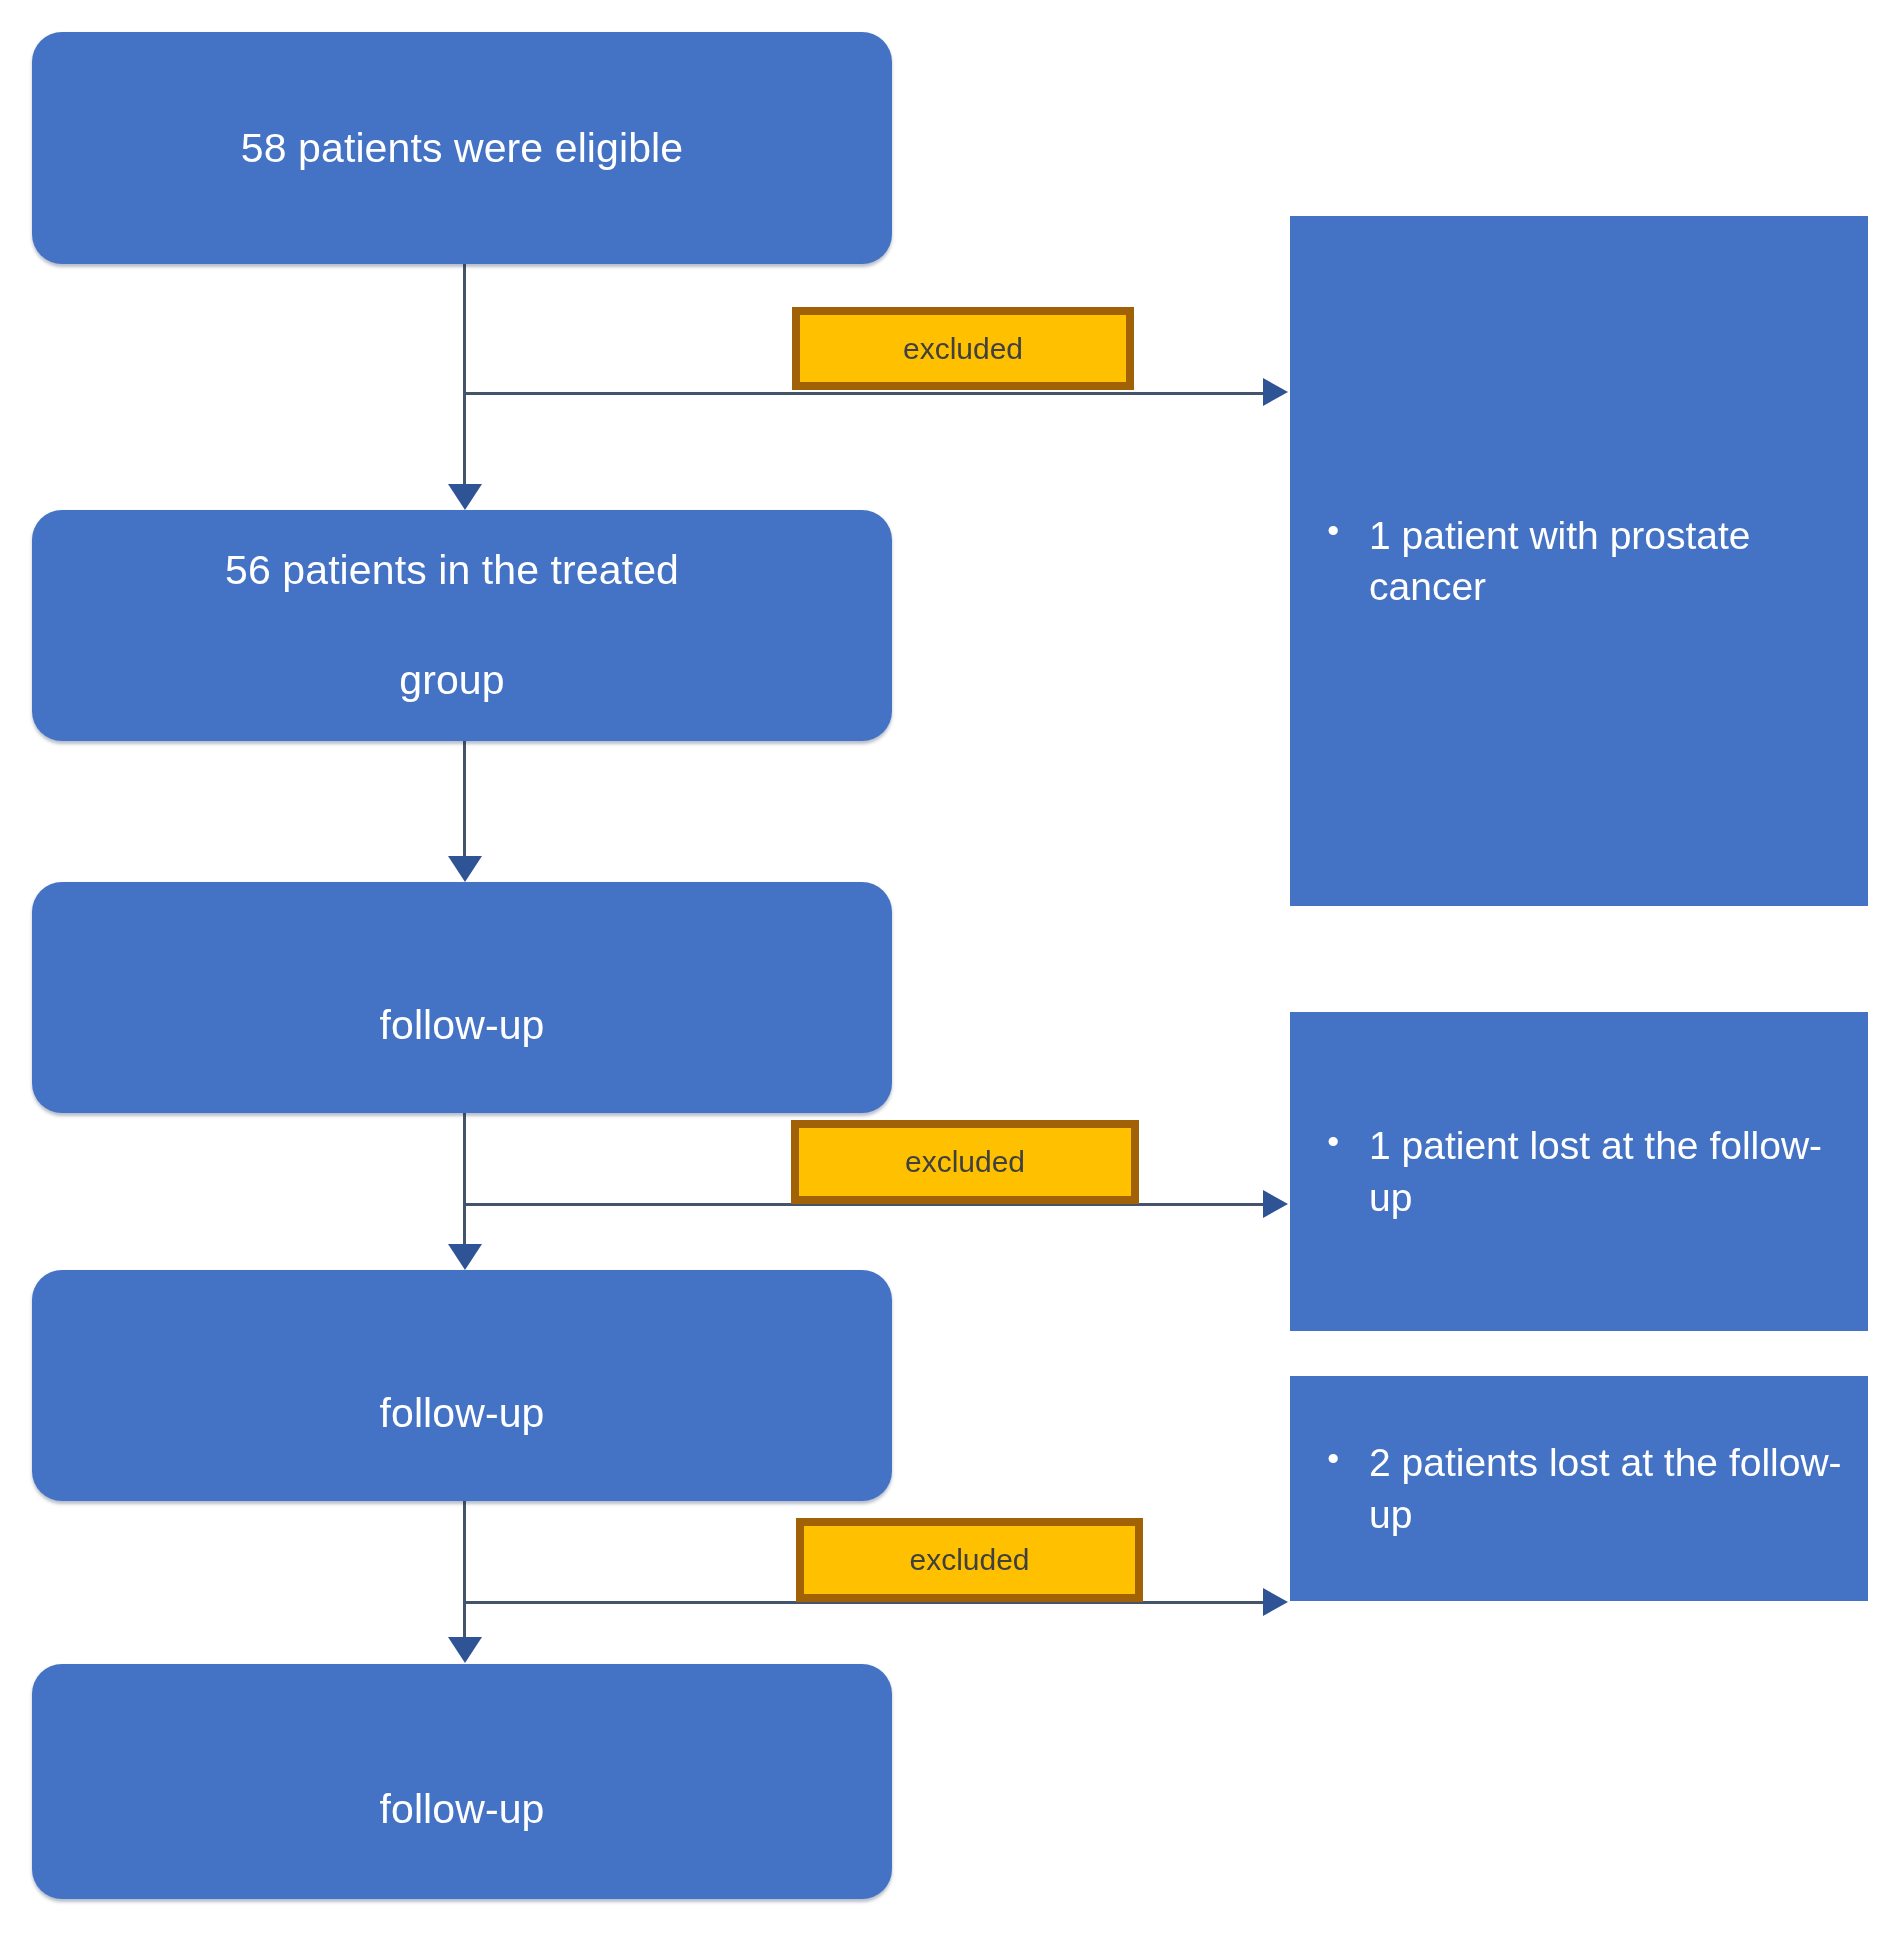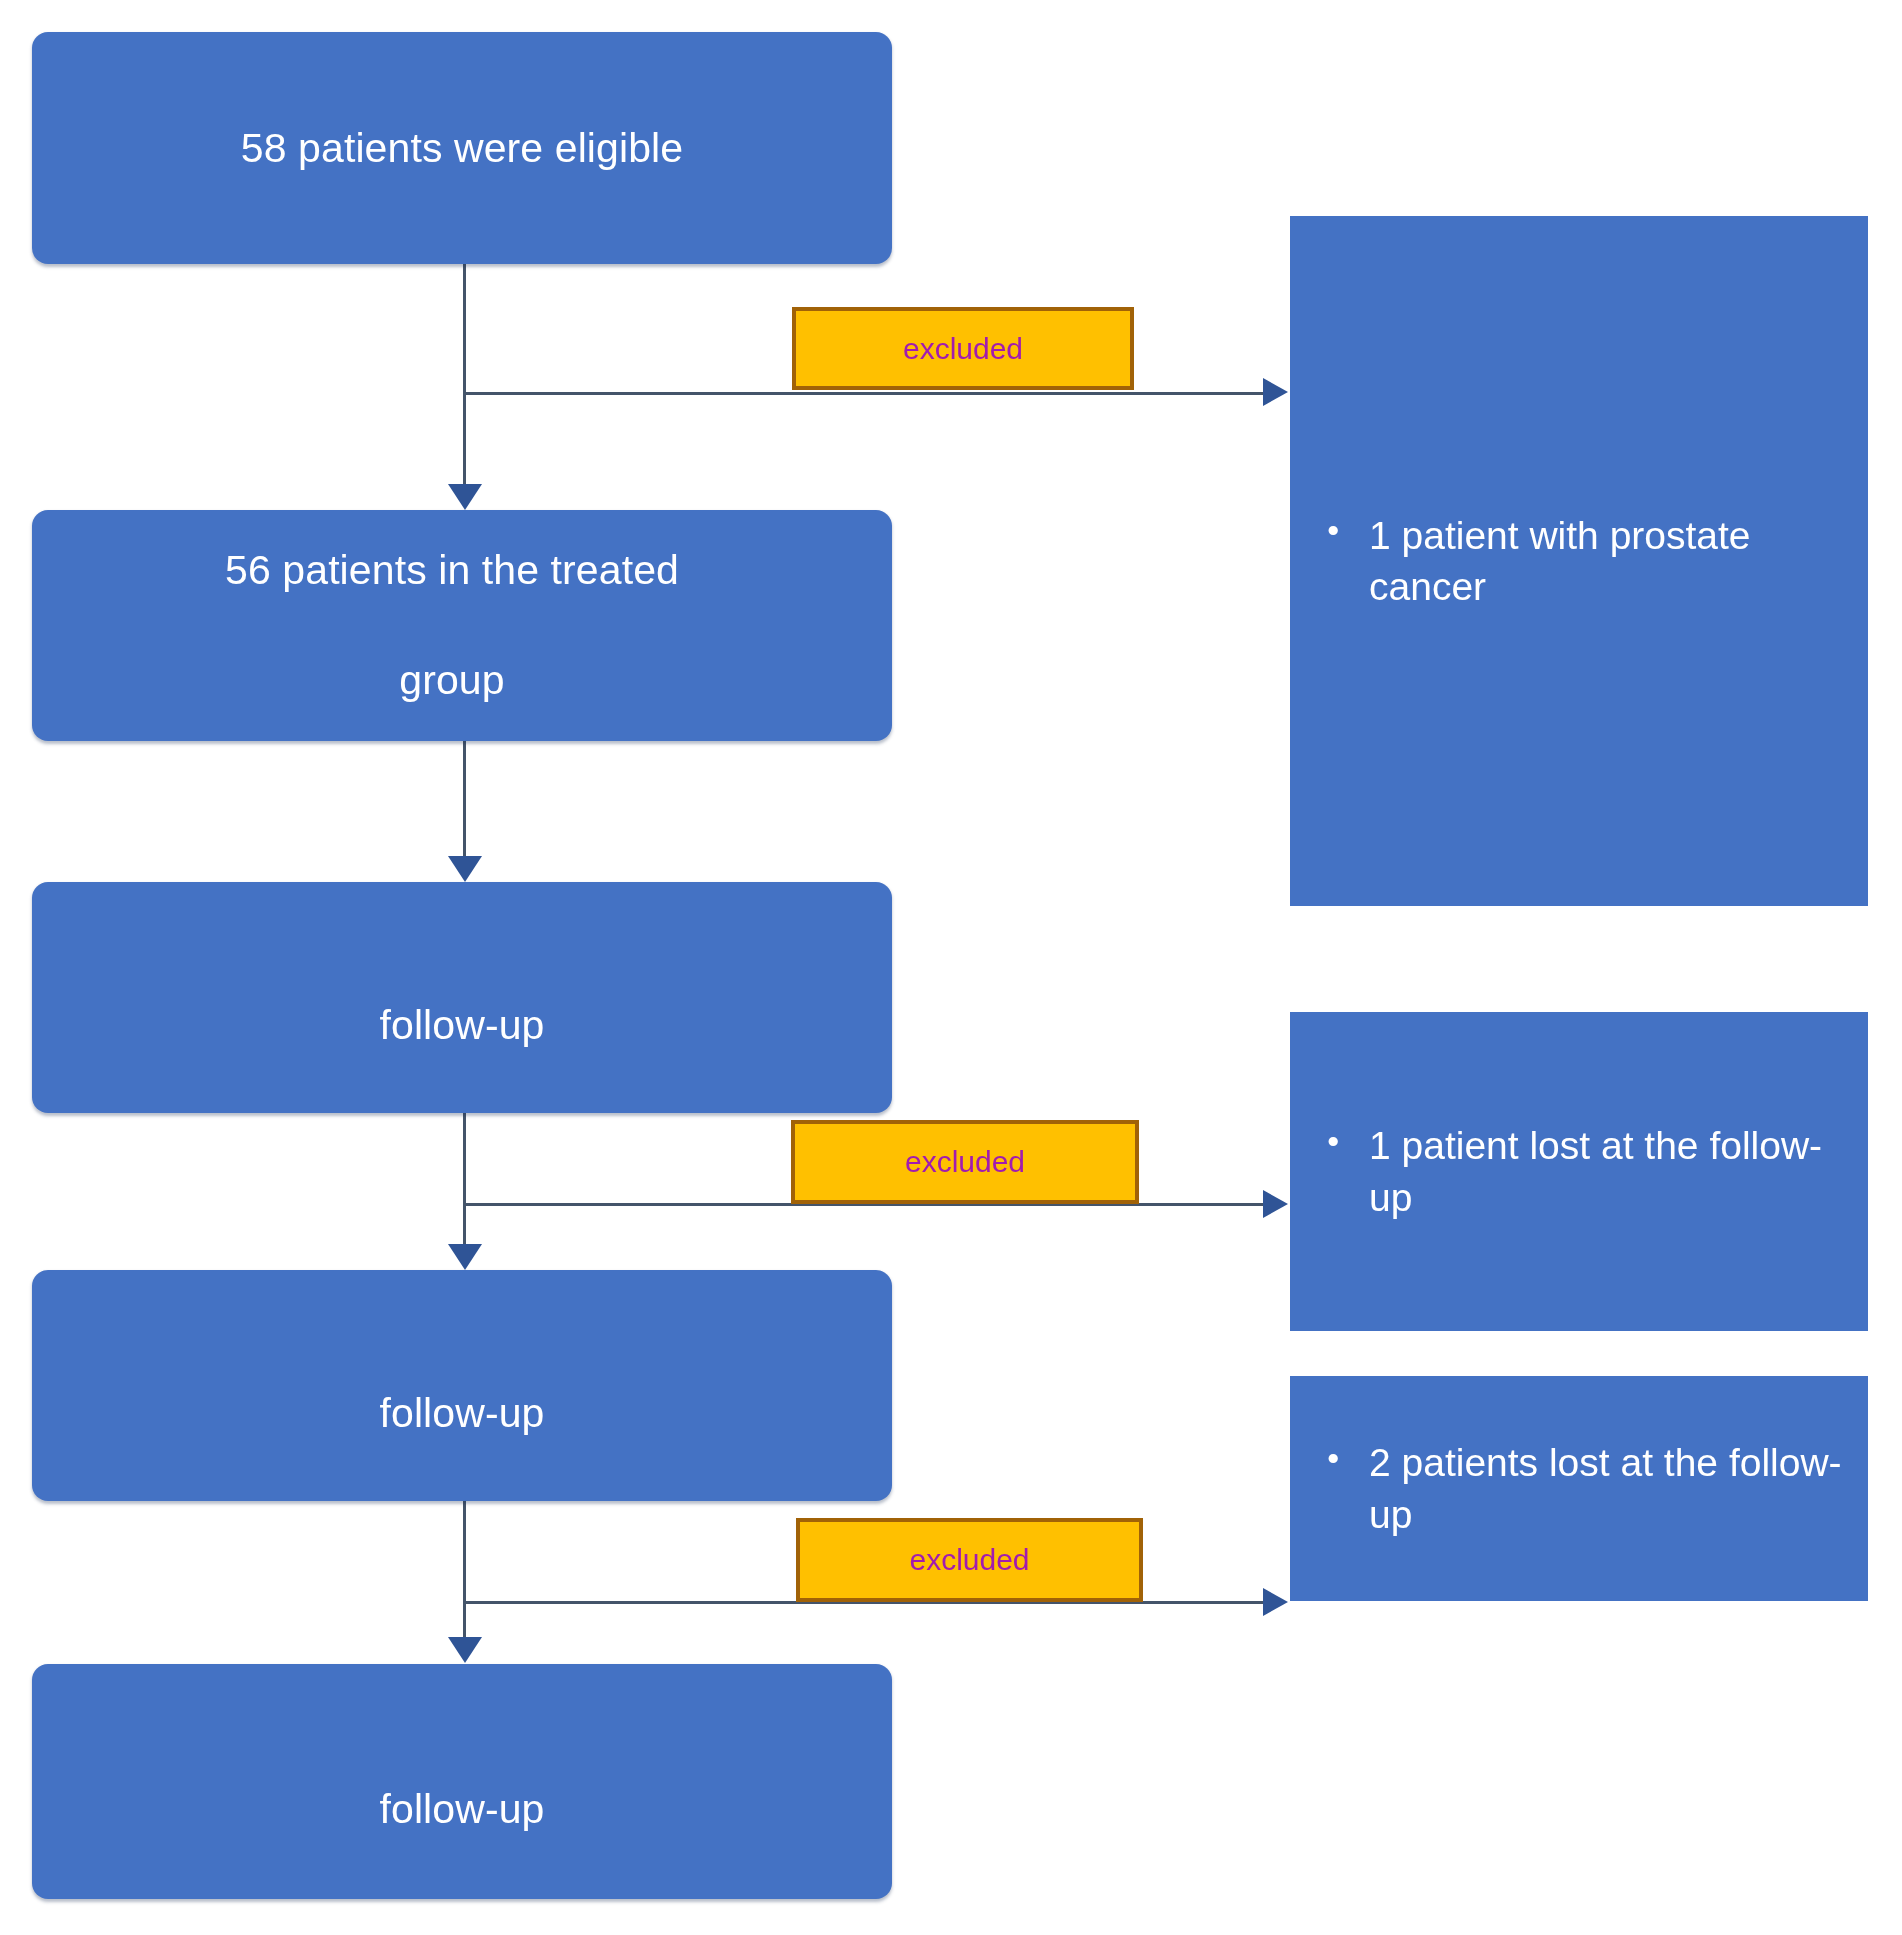--- a/index.html
+++ b/index.html
@@ -12,21 +12,21 @@
     width:1903px;
     height:1936px;
     background:#ffffff;
     overflow:hidden;
   }
   
   .flowbox{
     position:absolute;
     box-sizing:border-box;
     background:#4472C4;
-    border-radius:16px;
+    border-radius:30px;
     color:#ffffff;
     display:flex;
     align-items:center;
     justify-content:center;
     text-align:center;
     padding:12px 36px;
     font-size:41px;
     line-height:1.34;
     font-weight:400;
     letter-spacing:0.1px;
@@ -68,22 +68,22 @@
     font-size:34px;
     line-height:1.32;
     color:#ffffff;
   }
 
   
   .exctag{
     position:absolute;
     box-sizing:border-box;
     background:#FFC000;
-    border:4px solid #a16207;
-    color:#a21caf;
+    border:8px solid #a16207;
+    color:#404040;
     display:flex;
     align-items:center;
     justify-content:center;
     font-size:30px;
     line-height:1;
     z-index:5;
   }
 
   
   .vline{

